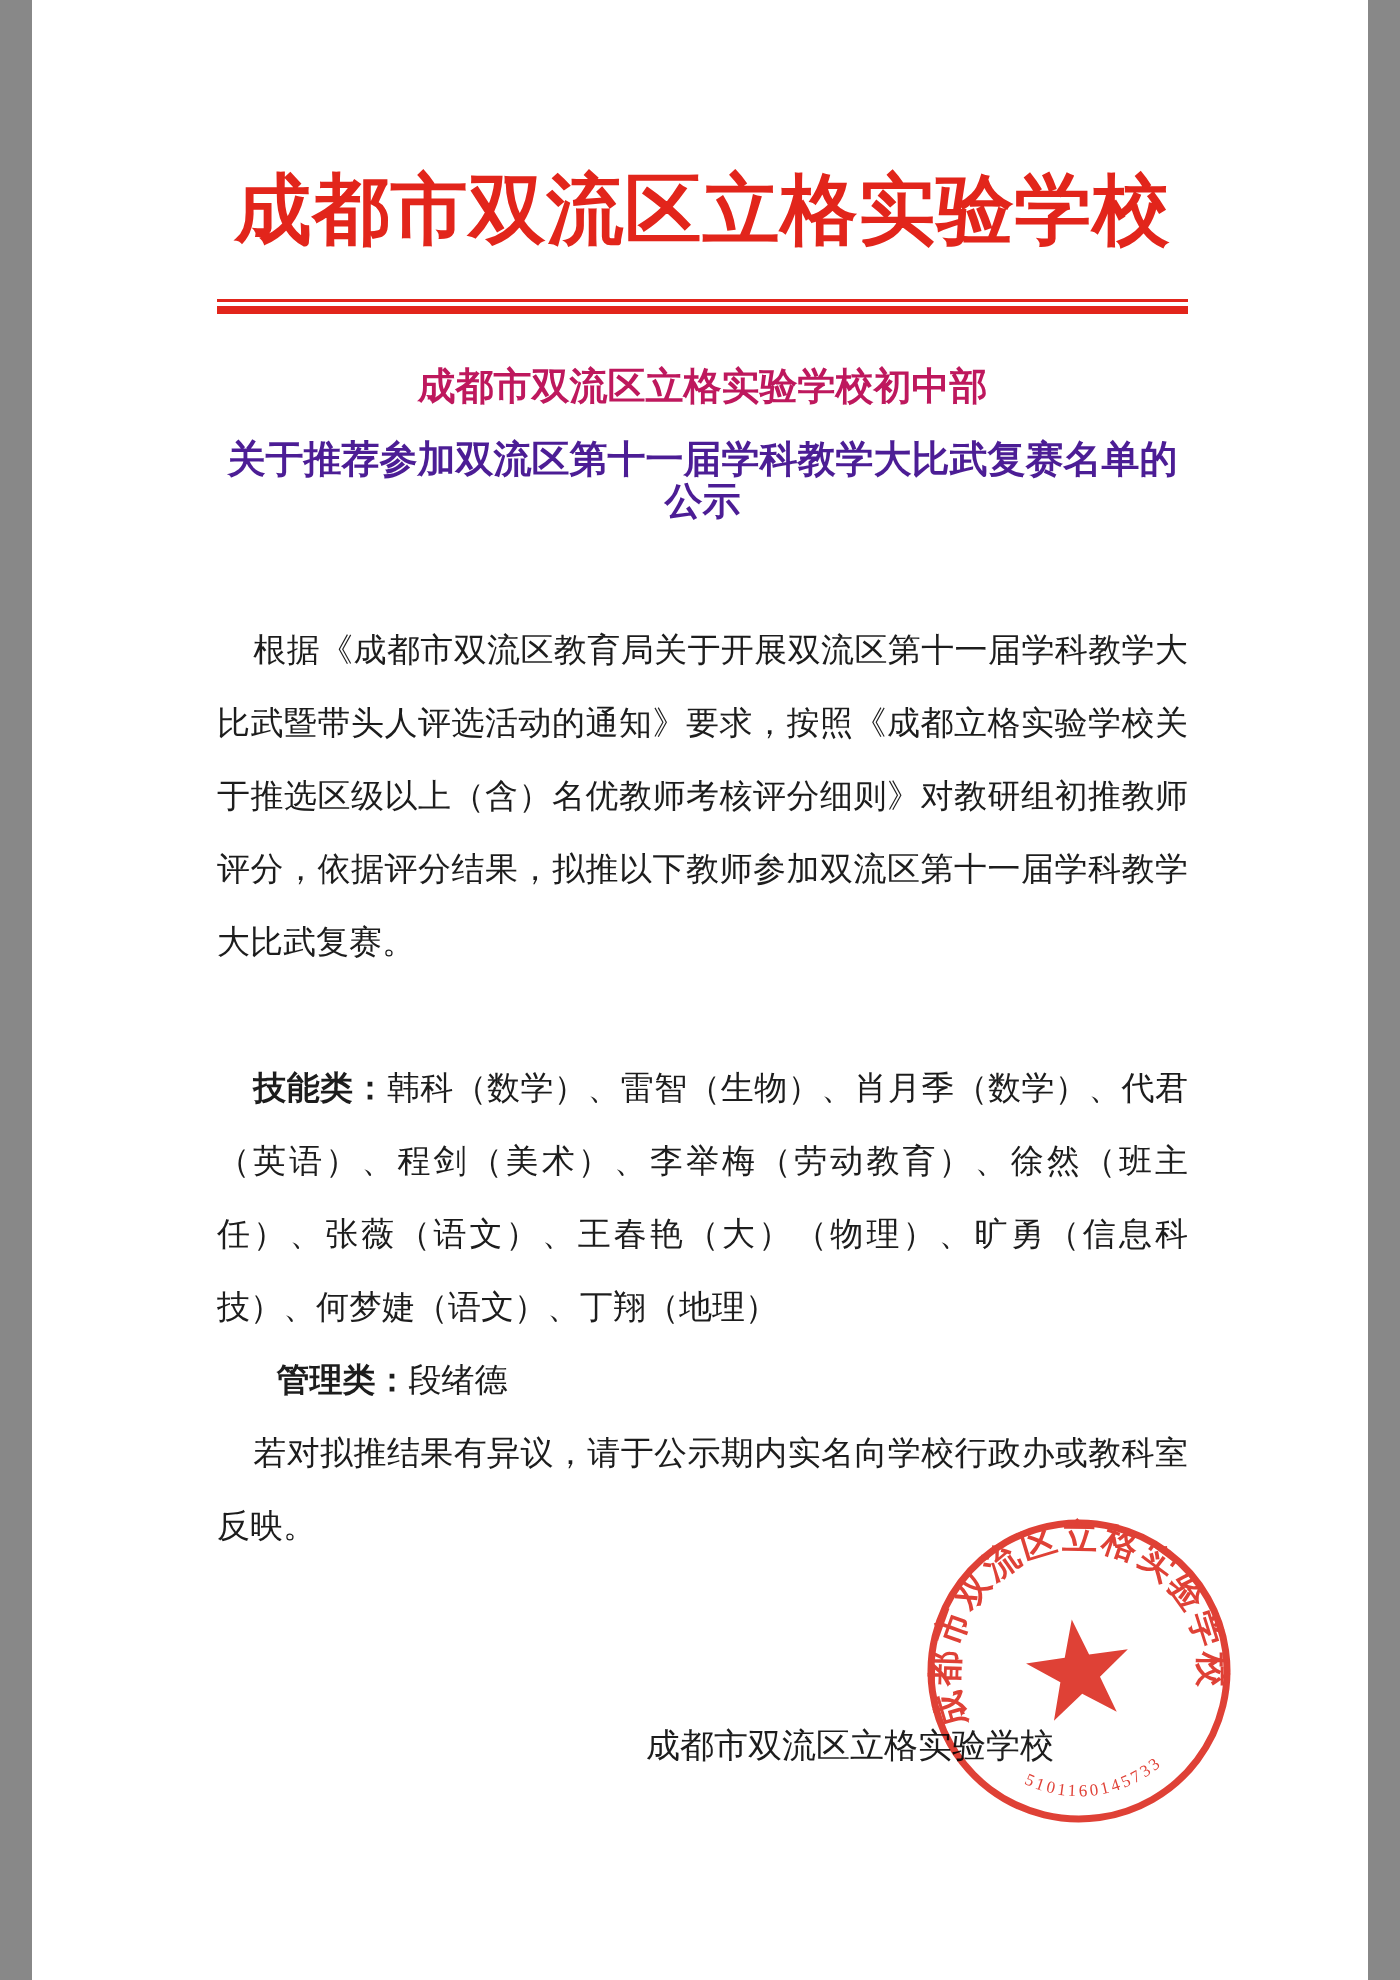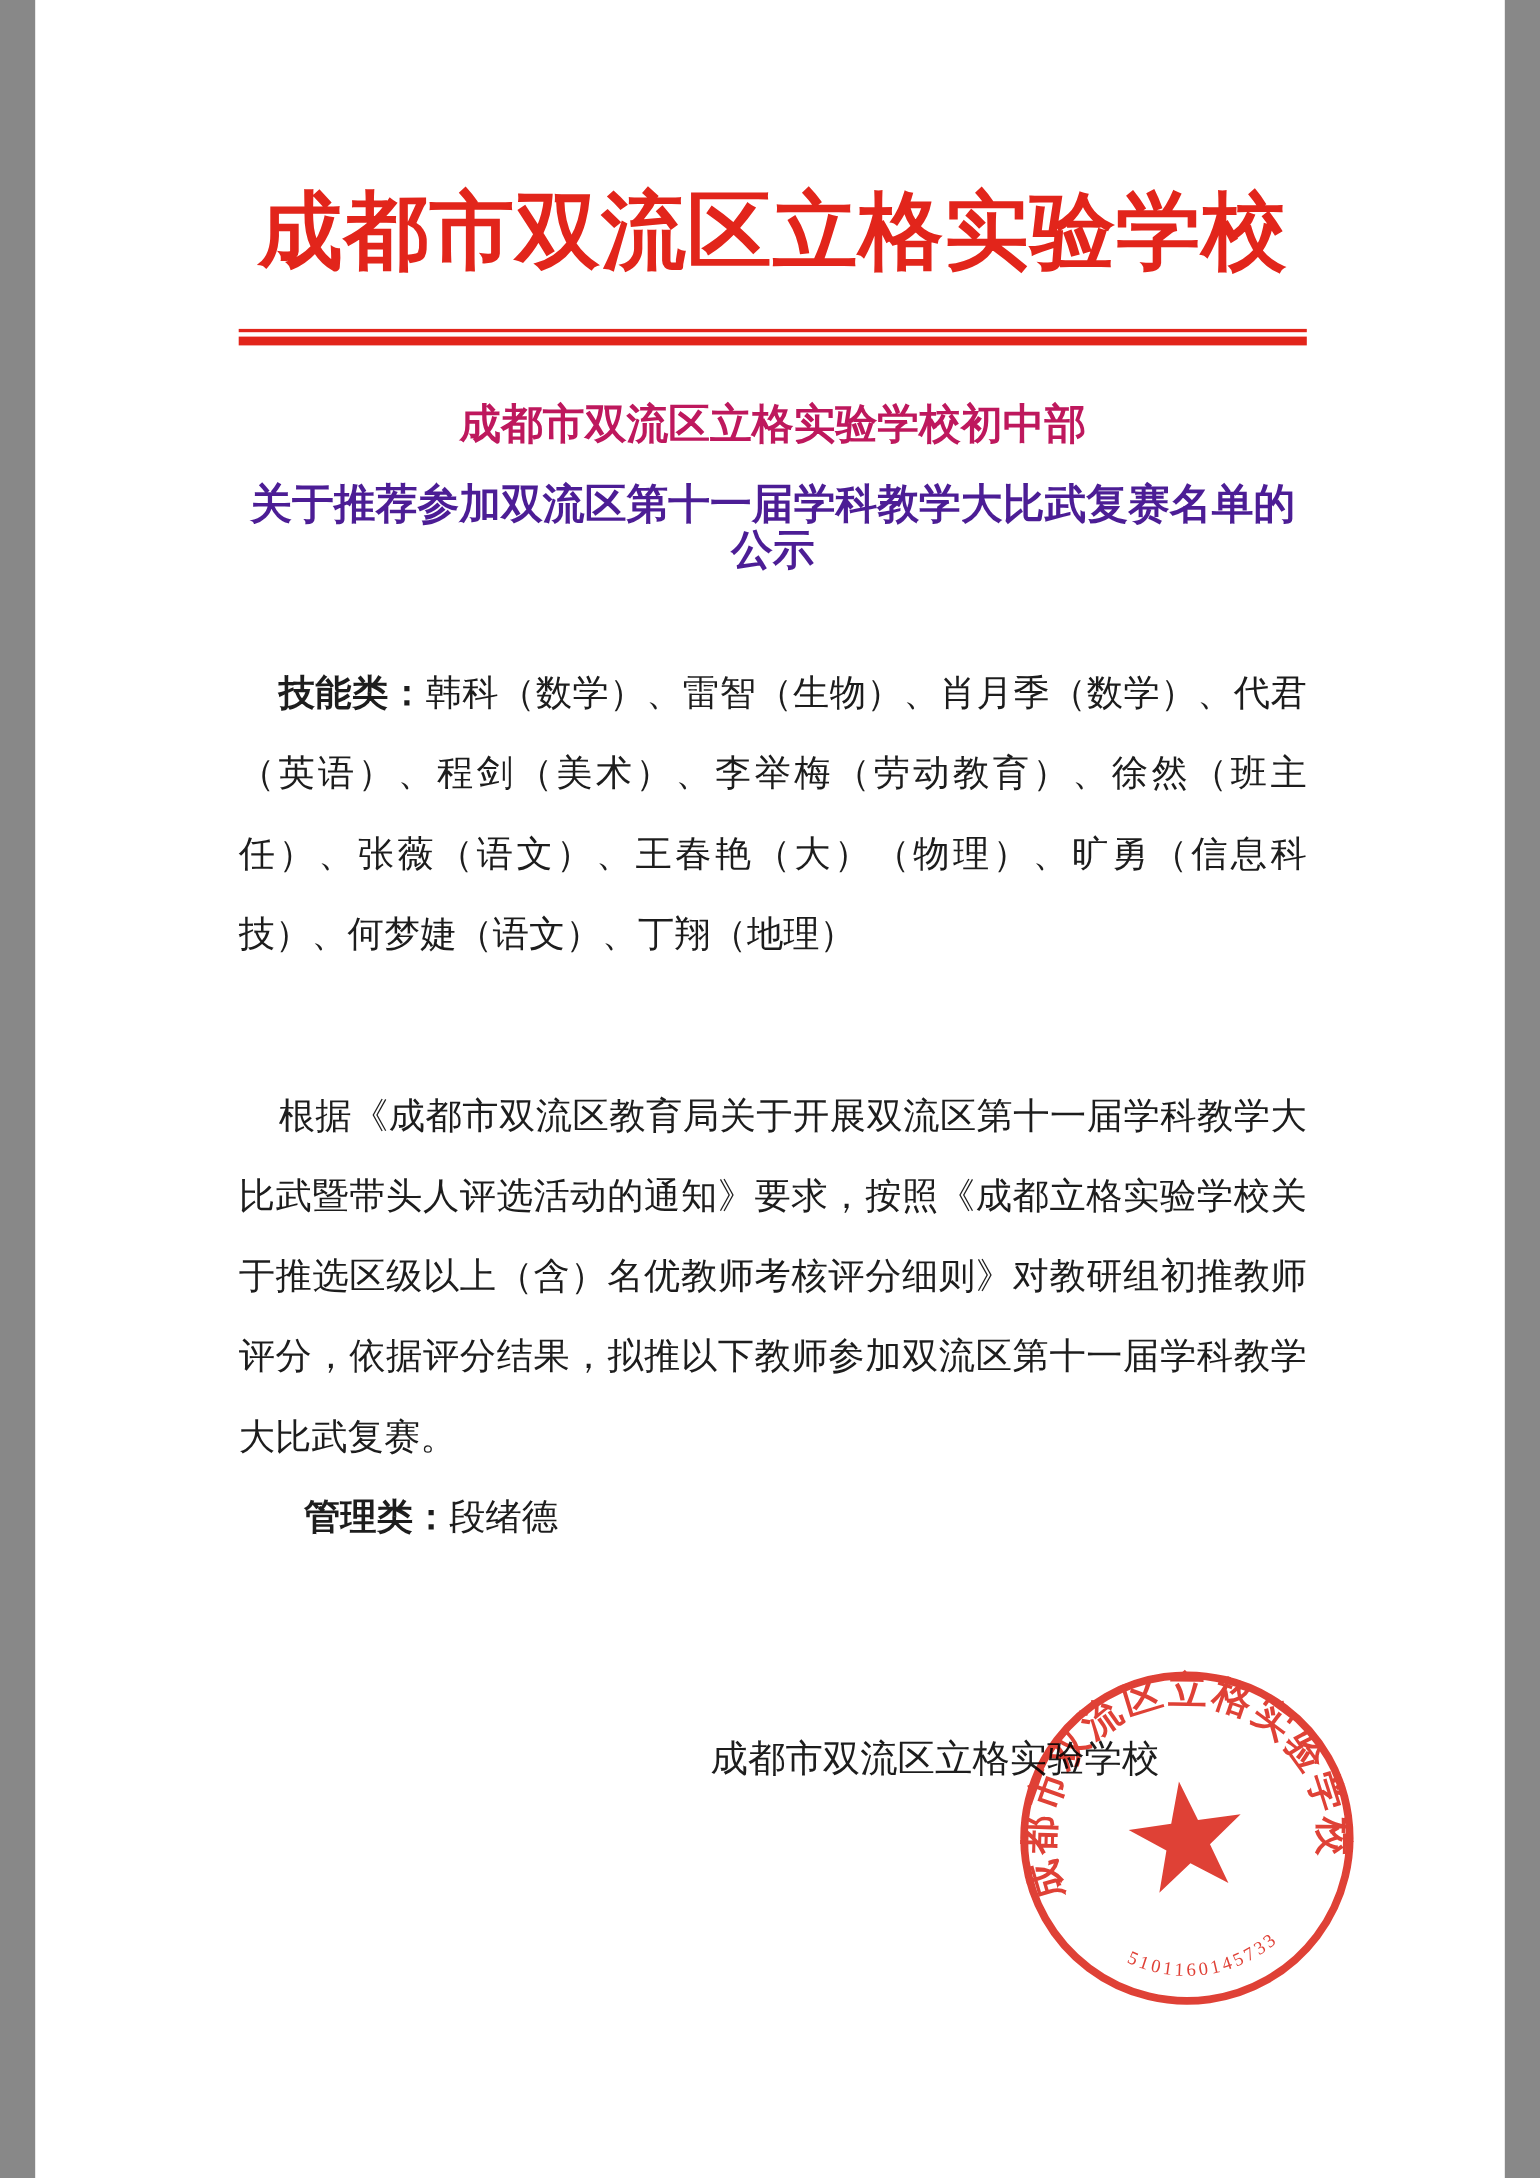--- a/index.html
+++ b/index.html
@@ -81,27 +81,28 @@
 
     <div class="school-name">成都市双流区立格实验学校</div>
 
     <div class="rule-thin"></div>
     <div class="rule-thick"></div>
 
     <div class="doc-title1">成都市双流区立格实验学校初中部</div>
 
     <div class="doc-title2">关于推荐参加双流区第十一届学科教学大比武复赛名单的公示</div>
 
+    <p class="para indent para-intro">根据《成都市双流区教育局关于开展双流区第十一届学科教学大比武暨带头人评选活动的通知》要求，按照《成都立格实验学校关于推选区级以上（含）名优教师考核评分细则》对教研组初推教师评分，依据评分结果，拟推以下教师参加双流区第十一届学科教学大比武复赛。</p>
+
     <p class="para indent para-skill"><b class="label">技能类：</b><span>韩科（数学）、雷智（生物）、肖月季（数学）、代君（英语）、程剑（美术）、李举梅（劳动教育）、徐然（班主任）、张薇（语文）、王春艳（大）（物理）、旷勇（信息科技）、何梦婕（语文）、丁翔（地理）</span></p>
-
-    <p class="para indent para-intro">根据《成都市双流区教育局关于开展双流区第十一届学科教学大比武暨带头人评选活动的通知》要求，按照《成都立格实验学校关于推选区级以上（含）名优教师考核评分细则》对教研组初推教师评分，依据评分结果，拟推以下教师参加双流区第十一届学科教学大比武复赛。</p>
 
     <p class="para indent2"><b class="label">管理类：</b><span>段绪德</span></p>
 
 
+    <p class="para indent">若对拟推结果有异议，请于公示期内实名向学校行政办或教科室反映。</p>
 
     <div class="sign-name">成都市双流区立格实验学校</div>
 
   </div>
 
   <svg class="seal" viewBox="0 0 320 320">
     <defs>
       <path id="sealTopArc" d="M 59,228 A 122,122 0 1 1 261,228" fill="none"></path>
       <path id="sealBottomArc" d="M 74,251 A 125,125 0 0 0 246,251" fill="none"></path>
     </defs>

